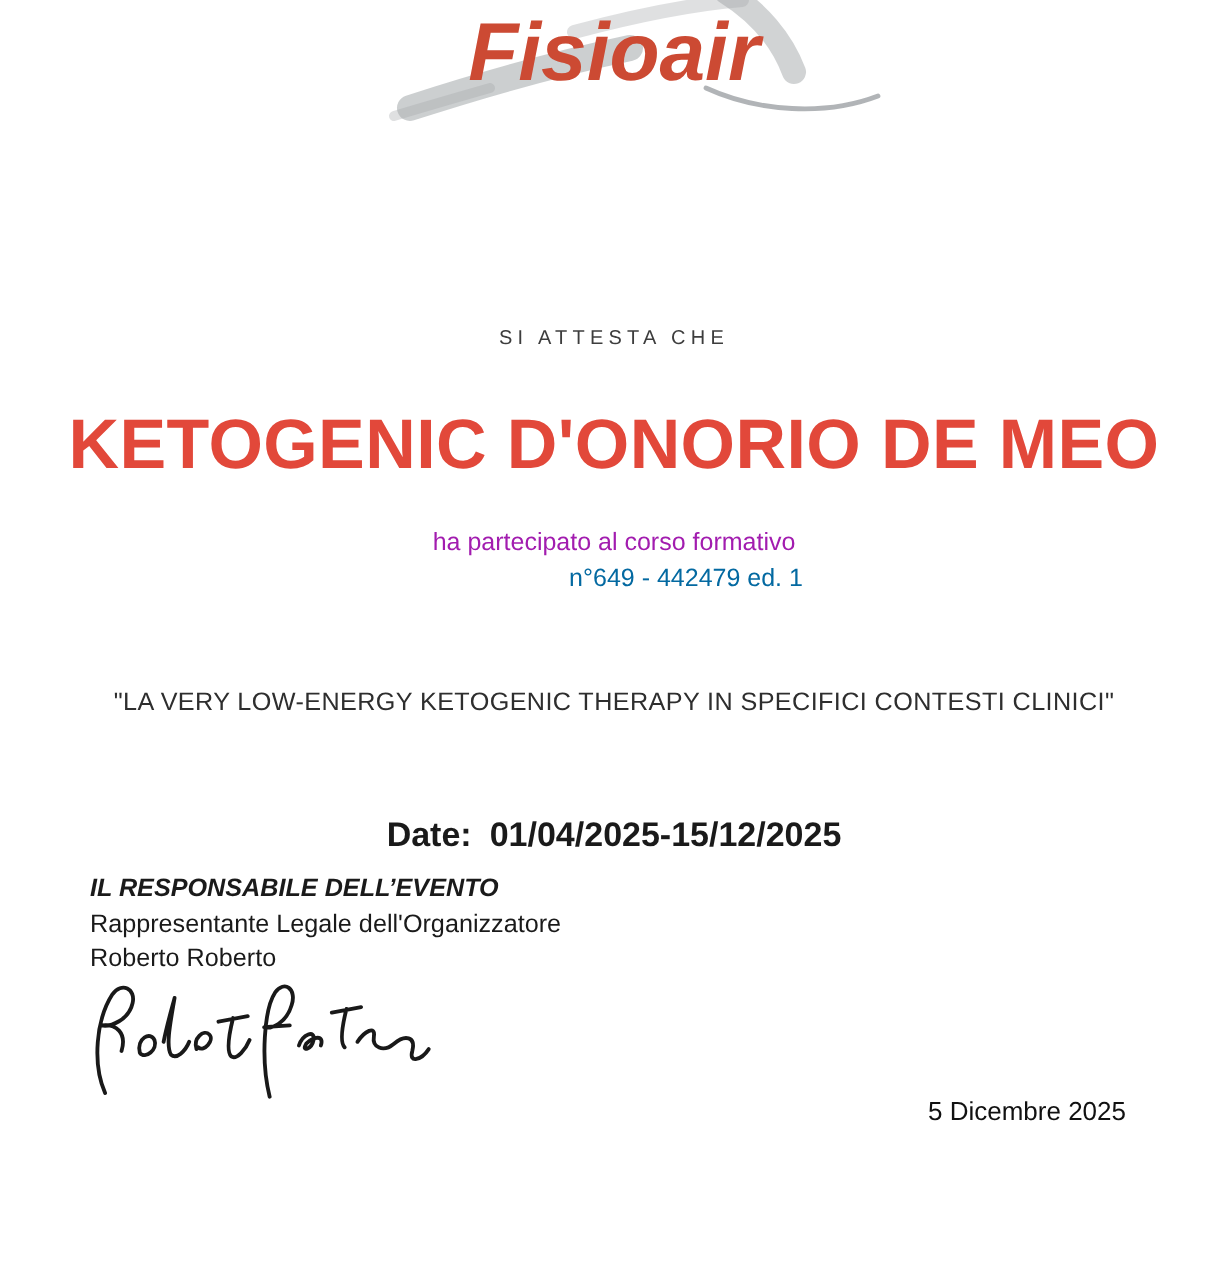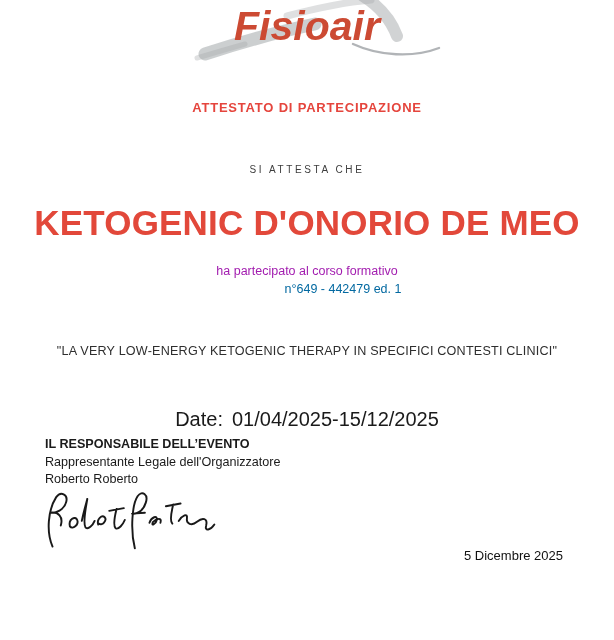--- a/index.html
+++ b/index.html
@@ -37,28 +37,28 @@
   .name{
     top:203px;
     font-size:35px;font-weight:bold;
     letter-spacing:0.2px;
     color:var(--name-color,#e2483a);
     white-space:nowrap;
   }
   .course-line1{top:264px;font-size:12.5px;color:#a21caf;}
   .course-line2{top:282px;font-size:12.5px;color:#0369a1;padding-left:36px;}
   .quote{top:344px;font-size:12.6px;color:#2e2e2e;letter-spacing:0.2px;}
-  .date-line{top:408px;font-size:20px;font-weight:normal;color:#1a1a1a;}
+  .date-line{top:408px;font-size:17px;font-weight:bold;color:#1a1a1a;}
   .date-label{margin-right:9px;}
 
   .resp{
     position:absolute;left:45px;top:436px;
     text-align:left;font-size:12.6px;line-height:17.5px;color:#1a1a1a;
   }
-  .resp-title{font-weight:bold;}
+  .resp-title{font-weight:bold;font-style:italic;}
 
   .signature{position:absolute;left:38px;top:488px;}
   .signature path{fill:none;stroke:#191919;stroke-width:2.1;stroke-linecap:round;stroke-linejoin:round;}
 
   .issue-date{
     position:absolute;right:51px;top:548px;
     font-size:13px;color:#111111;text-align:right;
   }
 </style>
 </head>
@@ -72,21 +72,20 @@
         <path d="M78 66 C115 54 150 44 188 36" stroke-width="13" opacity="0.55" stroke="#a3a7aa"></path>
         <path d="M236 8 C252 18 264 32 270 48" stroke-width="12" opacity="0.5" stroke="#a3a7aa"></path>
         <path d="M160 28 C190 20 220 14 244 12" stroke-width="7" opacity="0.35" stroke="#a3a7aa"></path>
         <path d="M226 56 C252 68 286 70 312 60" stroke-width="2.4" opacity="0.85" stroke="#a3a7aa"></path>
         <path d="M70 70 C90 64 104 60 118 56" stroke-width="5" opacity="0.35" stroke="#a3a7aa"></path>
       </g>
       <text class="logo-text" x="180" y="52" text-anchor="middle" fill="#cc4a33">Fisioair</text>
     </svg>
   </div>
 
-  <div class="centered heading">ATTESTATO DI PARTECIPAZIONE</div>
 
   <div class="centered attest">SI ATTESTA CHE</div>
 
   <div class="centered name">KETOGENIC D'ONORIO DE MEO</div>
 
   <div class="centered course-line1">ha partecipato al corso formativo</div>
   <div class="centered course-line2">n°649 - 442479 ed. 1</div>
 
   <div class="centered quote">"LA VERY LOW-ENERGY KETOGENIC THERAPY IN SPECIFICI CONTESTI CLINICI"</div>
 

